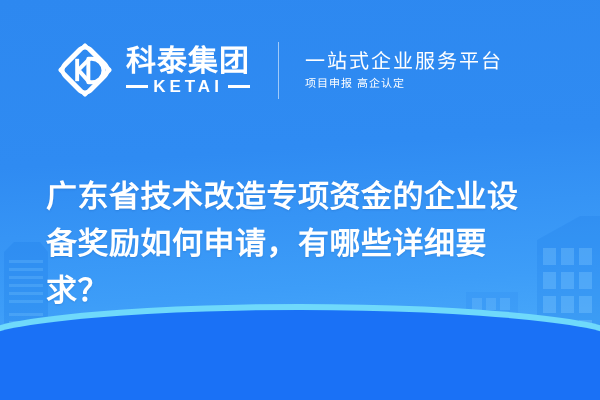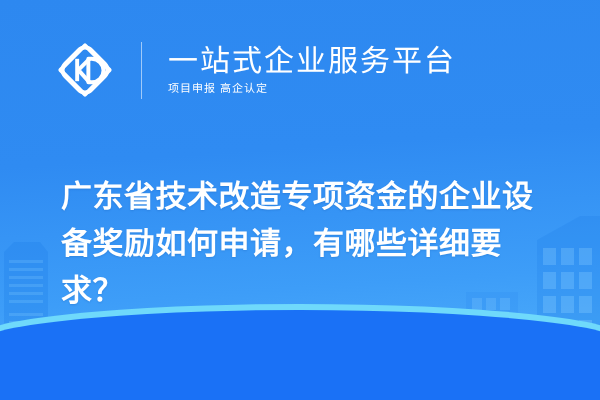--- a/index.html
+++ b/index.html
@@ -133,39 +133,39 @@
     flex: 0 0 1px;
   }
 
   .slogan {
     display: flex;
     flex-direction: column;
     justify-content: center;
     gap: 7px;
   }
   .slogan-main {
-    font-size: 30px;
+    font-size: 20px;
     color: #ffffff;
     letter-spacing: 2px;
     line-height: 1;
     white-space: nowrap;
   }
   .slogan-sub {
     font-size: 11px;
     color: #ffffff;
     letter-spacing: 1px;
     line-height: 1;
     white-space: nowrap;
   }
 
   
   .title {
     position: absolute;
     top: 152px;
-    left: 61px;
+    left: 46px;
     width: 500px;
     z-index: 6;
     color: #ffffff;
     font-size: 31px;
     font-weight: bold;
     line-height: 47px;
     letter-spacing: 0.5px;
     text-shadow: 0 1px 2px rgba(0,60,140,0.18);
   }
 </style>
@@ -263,20 +263,28 @@
                  L 6 50 Z" fill="none" stroke="#ffffff" stroke-width="7" stroke-linejoin="round" transform="rotate(0 50 50)" rx="10"></path>
         <rect x="17" y="17" width="66" height="66" rx="16" ry="16" transform="rotate(45 50 50)" fill="none" stroke="#ffffff" stroke-width="7"></rect>
 
         <path d="M 36 30 L 36 70" stroke="#ffffff" stroke-width="7" stroke-linecap="butt" fill="none"></path>
         <path d="M 36 52 L 58 30" stroke="#ffffff" stroke-width="7" stroke-linecap="butt" fill="none"></path>
         <path d="M 40 52 L 58 72" stroke="#ffffff" stroke-width="7" stroke-linecap="butt" fill="none"></path>
 
         <path d="M 56 30 L 62 30 A 21 21 0 0 1 62 72 L 56 72 Z" fill="none" stroke="#ffffff" stroke-width="7" stroke-linejoin="round"></path>
       </svg>
 
+      <div class="logo-word">
+        <div class="logo-cn">科泰集团</div>
+        <div class="logo-en-row">
+          <span class="dash"></span>
+          <span class="logo-en">KETAI</span>
+          <span class="dash"></span>
+        </div>
+      </div>
     </div>
 
     <div class="divider"></div>
 
     <div class="slogan">
       <div class="slogan-main">一站式企业服务平台</div>
       <div class="slogan-sub">项目申报 高企认定</div>
     </div>
   </div>
 

